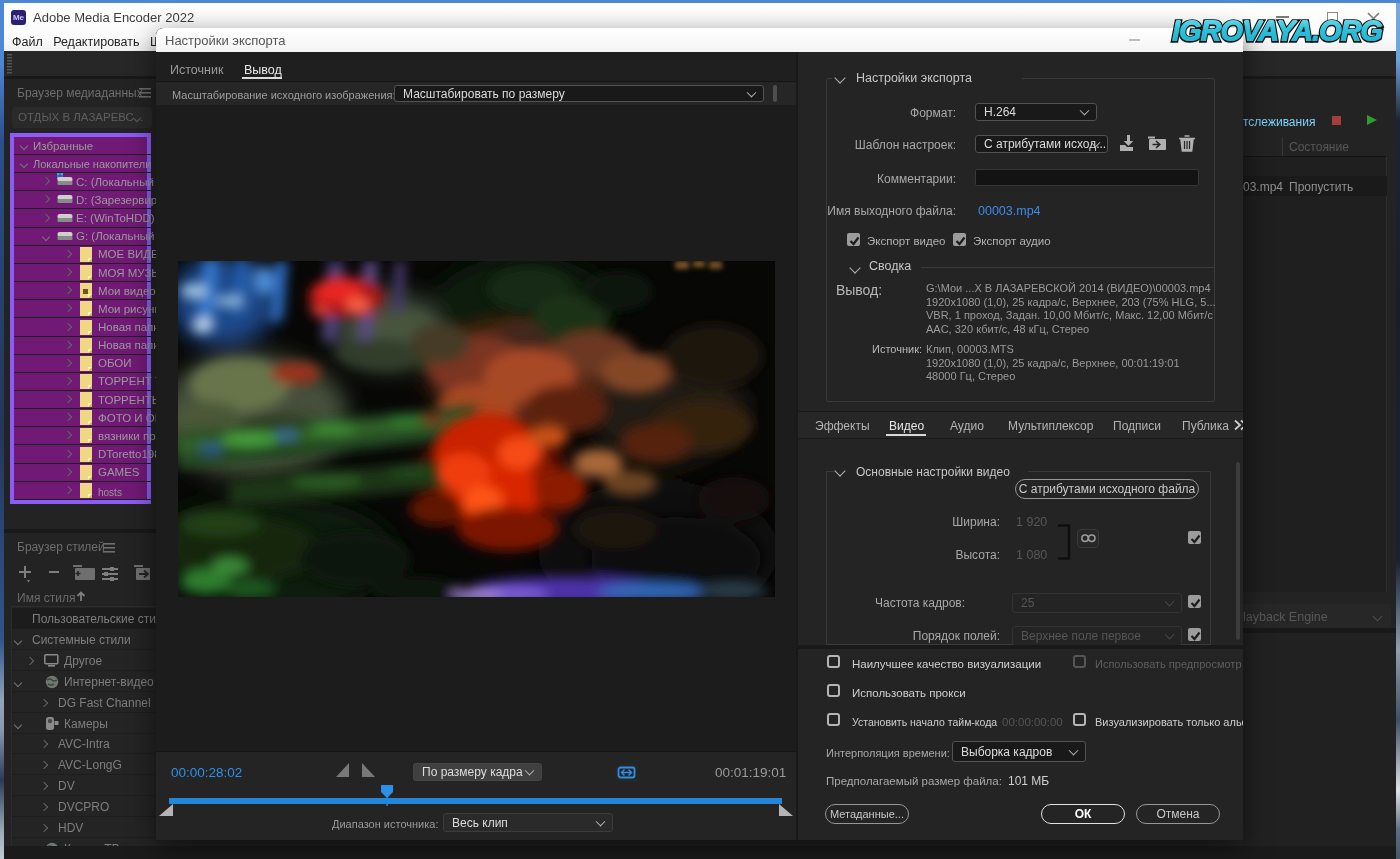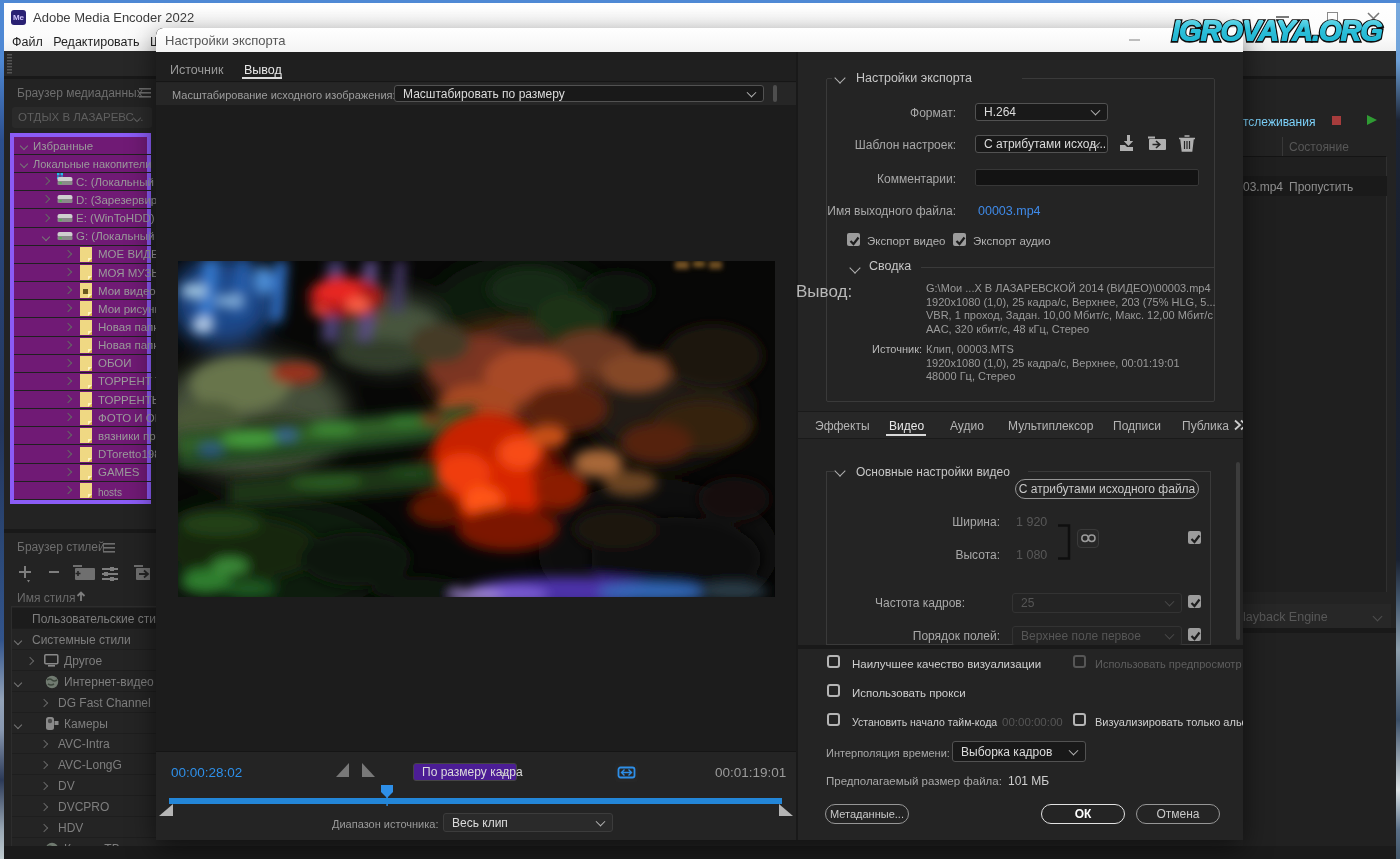--- a/index.html
+++ b/index.html
@@ -476,21 +476,21 @@
         <ellipse cx="555" cy="330" rx="35" ry="8" fill="#2c3c48"></ellipse>
       </g>
     </svg>
 
     <div class="abs" style="left:0;top:723px;width:640px;height:89px;background:#242424;border-top:1px solid #151515"></div>
     <div class="abs" style="left:15px;top:737px;color:#2e8fe8;font-size:13.5px">00:00:28:02</div>
     <svg class="abs" style="left:180px;top:735px" width="46" height="15">
       <path d="M0 14 L13 14 L13 0 Z" fill="#787878"></path>
       <path d="M26 0 L39 14 L26 14 Z" fill="#787878"></path>
     </svg>
-    <div class="dd" style="left:257px;top:735px;width:104px;height:18px;background:#4c1d95;border-color:#454545">
+    <div class="dd" style="left:257px;top:735px;width:129px;height:18px;background:#404040;border-color:#454545">
         <span>По размеру кадра</span>
         <span class="c"></span>
       </div>
     <div class="abs" style="left:459px;top:735px;width:23px;height:19px;background:#262626;border-radius:3px"></div>
     <svg class="abs" style="left:461px;top:737px" width="19" height="15">
       <rect x="1.5" y="2.5" width="16" height="10" rx="2" fill="none" stroke="#2e8fe8" stroke-width="1.8"></rect>
       <path d="M5 7.5 H14 M11.5 4.5 L14.5 7.5 L11.5 10.5 M7.5 4.5 L4.5 7.5 L7.5 10.5" stroke="#2e8fe8" stroke-width="1.4" fill="none"></path>
     </svg>
     <div class="abs" style="left:559px;top:737px;color:#9a9a9a;font-size:13.5px">00:01:19:01</div>
     <svg class="abs" style="left:224px;top:756px" width="14" height="22">
@@ -506,21 +506,21 @@
     <div class="dd" style="left:287px;top:785px;width:170px;height:19px;background:#2a2a2a;border-color:#3c3c3c">
         <span>Весь клип</span>
         <span class="c"></span>
       </div>
 
     <div class="abs" style="left:670px;top:50px;width:389px;height:324px;border:1px solid #3a3a3a;border-radius:2px"></div>
     <div class="abs" style="left:676px;top:44px;width:190px;height:13px;background:#242424"></div>
     <div class="abs" style="left:680px;top:46px;width:8px;height:8px;border-left:1.7px solid #b0b0b0;border-bottom:1.7px solid #b0b0b0;transform:rotate(-45deg)"></div>
     <div class="abs" style="left:700px;top:43px;color:#c6c6c6;font-size:12.5px">Настройки экспорта</div>
     <div class="lbl" style="left:640px;top:78px;width:160px;text-align:right">Формат:</div>
-    <div class="dd" style="left:819px;top:75px;width:133px;height:18px">
+    <div class="dd" style="left:819px;top:75px;width:122px;height:18px">
         <span>H.264</span>
         <span class="c"></span>
       </div>
     <div class="lbl" style="left:640px;top:110px;width:160px;text-align:right">Шаблон настроек:</div>
     <div class="dd" style="left:819px;top:107px;width:133px;height:18px">
         <span>С атрибутами исход...</span>
         <span class="c"></span>
       </div>
     <svg class="abs" style="left:963px;top:106px" width="90" height="20">
       <g fill="#b0b0b0">
@@ -553,21 +553,21 @@
     <div class="abs" style="left:711px;top:207px;color:#b2b2b2;font-size:11.5px;white-space:nowrap">Экспорт видео</div>
     <div class="cbc" style="left:797px;top:205px">
         <svg width="13" height="13">
           <path d="M2.5 7 L5.5 10 L10.5 3.5" stroke="#1d1d1d" stroke-width="2.2" fill="none"></path>
         </svg>
       </div>
     <div class="abs" style="left:817px;top:207px;color:#b2b2b2;font-size:11.5px;white-space:nowrap">Экспорт аудио</div>
     <div class="abs" style="left:695px;top:236px;width:8px;height:8px;border-left:1.7px solid #b0b0b0;border-bottom:1.7px solid #b0b0b0;transform:rotate(-45deg)"></div>
     <div class="abs" style="left:713px;top:231px;color:#c6c6c6;font-size:12.5px">Сводка</div>
     <div class="abs" style="left:765px;top:239px;width:294px;height:1px;background:#3a3a3a"></div>
-    <div class="abs" style="left:640px;top:254px;width:126px;text-align:left;color:#b8b8b8;font-size:17px">Вывод:</div>
+    <div class="abs" style="left:640px;top:254px;width:126px;text-align:center;color:#b8b8b8;font-size:14px">Вывод:</div>
     <div class="abs" style="left:770px;top:254px;color:#9a9a9a;font-size:11px;white-space:nowrap">G:\Мои ...Х В ЛАЗАРЕВСКОЙ 2014 (ВИДЕО)\00003.mp4</div>
     <div class="abs" style="left:770px;top:267.5px;color:#9a9a9a;font-size:11px;white-space:nowrap">1920x1080 (1,0), 25 кадра/с, Верхнее, 203 (75% HLG, 5...</div>
     <div class="abs" style="left:770px;top:281px;color:#9a9a9a;font-size:11px;white-space:nowrap">VBR, 1 проход, Задан. 10,00 Мбит/с, Макс. 12,00 Мбит/с</div>
     <div class="abs" style="left:770px;top:294.5px;color:#9a9a9a;font-size:11px;white-space:nowrap">AAC, 320 кбит/с, 48 кГц, Стерео</div>
     <div class="abs" style="left:640px;top:315px;width:126px;text-align:right;color:#b8b8b8;font-size:11px">Источник:</div>
     <div class="abs" style="left:770px;top:315px;color:#9a9a9a;font-size:11px;white-space:nowrap">Клип, 00003.MTS</div>
     <div class="abs" style="left:770px;top:328.5px;color:#9a9a9a;font-size:11px;white-space:nowrap">1920x1080 (1,0), 25 кадра/с, Верхнее, 00:01:19:01</div>
     <div class="abs" style="left:770px;top:342px;color:#9a9a9a;font-size:11px;white-space:nowrap">48000 Гц, Стерео</div>
 
     <div class="abs" style="left:642px;top:383px;width:445px;height:28px;background:#272727;border-top:1px solid #1a1a1a;border-bottom:1px solid #1a1a1a"></div>

